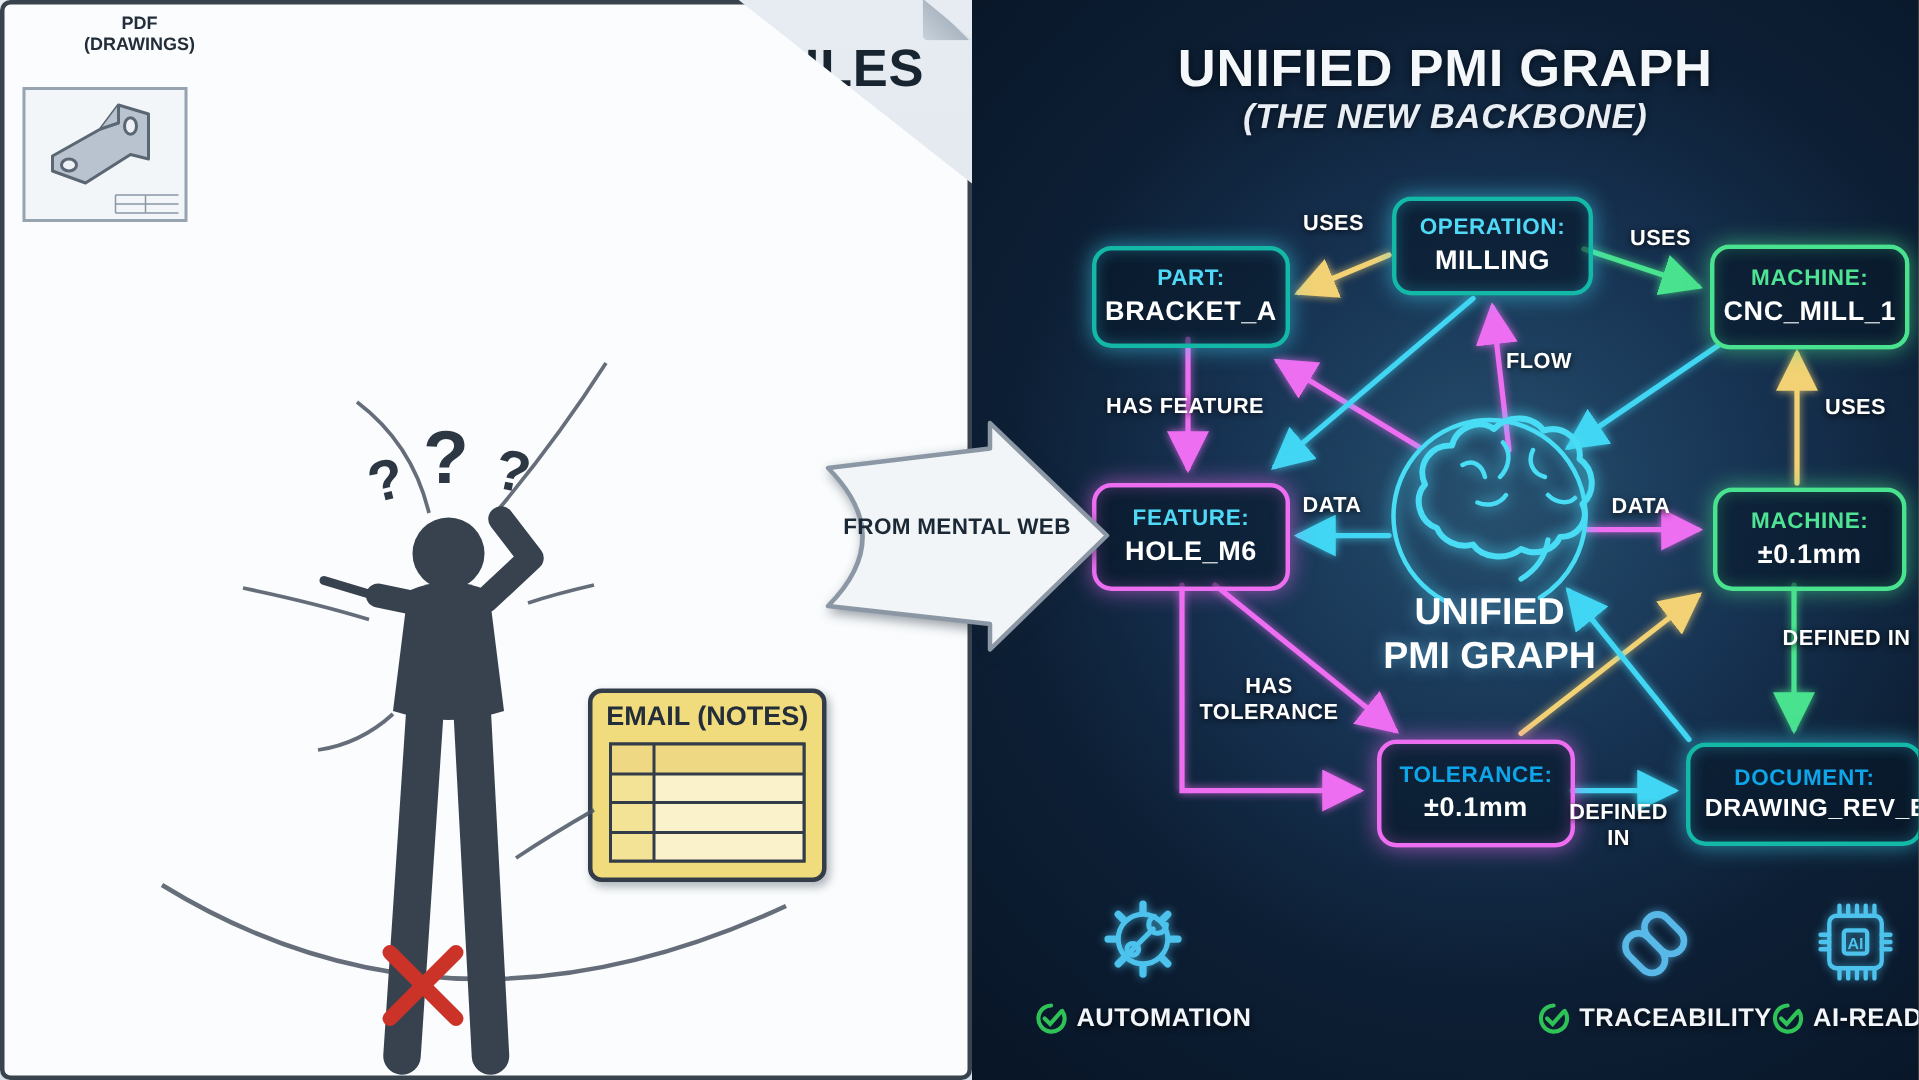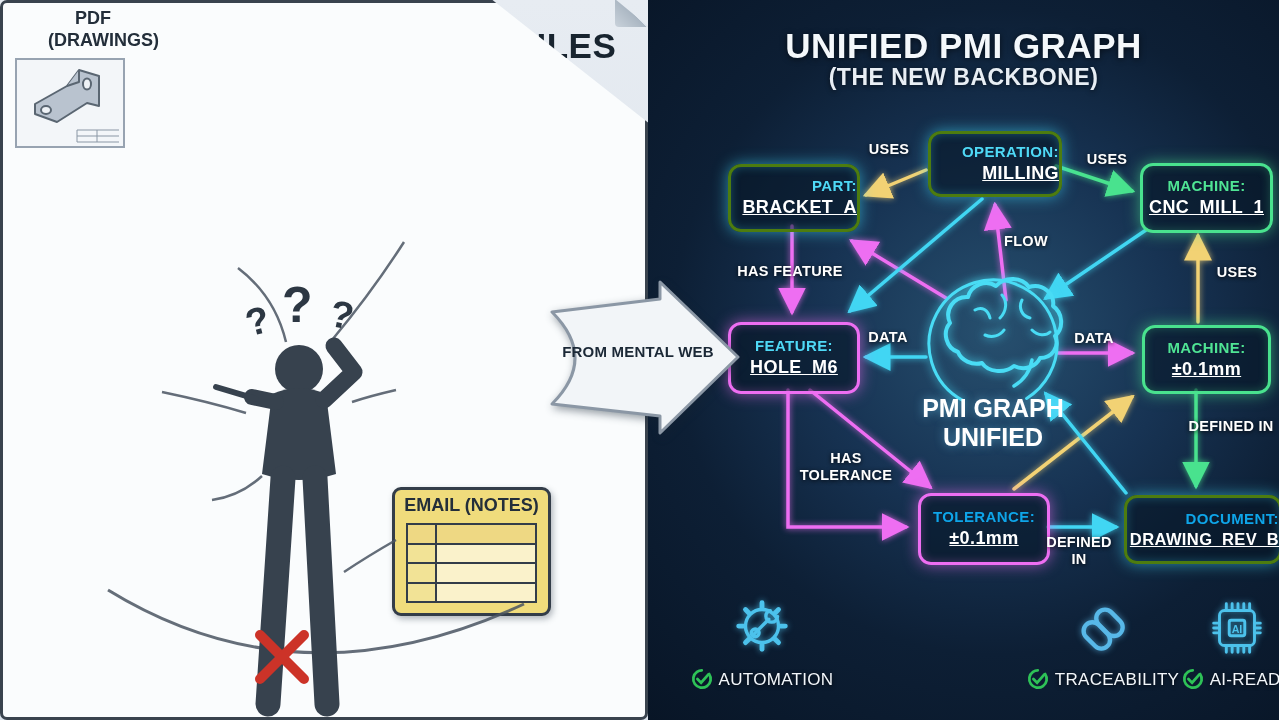--- a/index.html
+++ b/index.html
@@ -38,65 +38,65 @@
   .pmt-table{position:absolute;left:14px;right:14px;top:28px;bottom:9px;
     display:grid;grid-template-columns:repeat(4,1fr);grid-template-rows:repeat(3,1fr);
     gap:2px;background:#39434e;border:2px solid #39434e;}
   .pmt-table div{background:#ddecfa;} .pmt-table .mid{background:#eef6fd;}
   #pdf-card{left:402px;top:128px;width:138px;height:158px;}
   .pdf-body{position:absolute;inset:0;background:#fafcfd;border:3px solid #39434e;border-radius:7px;
     clip-path:polygon(0 0,76% 0,100% 17%,100% 100%,0 100%);}
   .pdf-fold{position:absolute;right:-1px;top:-1px;width:34px;height:28px;
     background:linear-gradient(225deg,#dde4ec 49%,#aab6c2 50%,#c9d2db 100%);
     clip-path:polygon(0 0,100% 100%,0 100%);border-bottom-left-radius:4px;}
-  #pdf-card .card-title{position:relative;color:#232e3a;font-size:18px;line-height:1.2;margin-top:8px;margin-left:48px;}
+  #pdf-card .card-title{position:relative;color:#232e3a;font-size:12px;line-height:1.2;margin-top:8px;margin-left:48px;}
   .pdf-drawing{position:absolute;left:15px;top:58px;width:106px;height:86px;border:2px solid #97a3b1;background:#f3f6f9;}
   #excel-card{left:394px;top:317px;width:151px;height:139px;background:#2e9d52;border:3px solid#14652d;}
   #excel-card .card-title{color:#fff;font-size:18px;margin-top:6px;}
   .excel-table{position:absolute;left:11px;right:11px;top:34px;bottom:10px;
     display:grid;grid-template-columns:.26fr 1fr;grid-template-rows:repeat(5,1fr);
     gap:2px;background:#1d4a2c;border:2px solid #1d4a2c;}
   .excel-table .c1{background:#cfe9d6;} .excel-table .c2{background:#e3f2e7;}
   .excel-table .r1{background:#bfe2c8;}
-  #email-card{left:392px;top:487px;width:153px;height:123px;background:#f0dc7c;border:3px solid #333d49;}
+  #email-card{left:392px;top:459px;width:153px;height:123px;background:#f0dc7c;border:3px solid #333d49;}
   #email-card .card-title{color:#232e3a;font-size:18px;margin-top:5px;}
   .email-table{position:absolute;left:11px;right:11px;top:33px;bottom:10px;
     display:grid;grid-template-columns:.28fr 1fr;grid-template-rows:repeat(4,1fr);
     gap:2px;background:#333d49;border:2px solid #333d49;}
   .email-table .c1{background:#f2e396;} .email-table .c2{background:#faf2cb;}
   .email-table .r1{background:#eed883;}
   
   .qmark{position:absolute;color:#2c3743;font-weight:bold;z-index:4;}
   
   #arrow-svg{position:absolute;left:0;top:0;z-index:6;pointer-events:none;}
   #arrow-text{position:absolute;left:552px;top:340px;width:172px;z-index:7;text-align:center;
     color:#1b2836;font-weight:bold;font-size:15px;line-height:1.55;letter-spacing:.2px;}
   
   .node{position:absolute;border-radius:13px;background:rgba(7,22,38,.58);z-index:3;
     display:flex;flex-direction:column;align-items:center;justify-content:center;line-height:1.25;}
-  .b-cyan{border:3px solid #4d7c0f;box-shadow:0 0 15px rgba(65,214,243,.6),inset 0 0 10px rgba(65,214,243,.28);align-items:flex-end;}
+  .b-cyan{border:3px solid #14b8a6;box-shadow:0 0 15px rgba(65,214,243,.6),inset 0 0 10px rgba(65,214,243,.28);}
   .b-green{border:3px solid #49e28e;box-shadow:0 0 15px rgba(73,226,142,.6),inset 0 0 10px rgba(73,226,142,.28);}
   .b-magenta{border:3px solid #ee6ef2;box-shadow:0 0 15px rgba(238,110,242,.6),inset 0 0 10px rgba(238,110,242,.28);}
   .nlabel{font-weight:bold;font-size:15px;letter-spacing:.4px;}
-  .nvalue{font-weight:bold;font-size:18px;color:#fff;letter-spacing:.4px;text-decoration:underline;}
+  .nvalue{font-weight:bold;font-size:18px;color:#fff;letter-spacing:.4px;}
   .t-cyan{color:#4fd9f6;} .t-green{color:#4fe494;} .t-blue{color:#0ea5e9;}
   .elabel{position:absolute;color:#fff;font-weight:bold;font-size:14.5px;text-align:center;z-index:4;
     line-height:1.18;letter-spacing:.3px;text-shadow:0 1px 4px rgba(0,0,0,.85);}
   #center-label{position:absolute;left:908px;top:394px;width:170px;z-index:4;text-align:center;
     color:#fff;font-weight:bold;font-size:25px;line-height:1.17;text-shadow:0 0 10px rgba(120,220,255,.5);}
   #edges-svg,#left-svg{position:absolute;left:0;top:0;z-index:2;pointer-events:none;}
   #brain-svg{position:absolute;left:0;top:0;z-index:3;pointer-events:none;}
   .e-pink{stroke:#ee6ef2;filter:drop-shadow(0 0 3px rgba(238,110,242,.8));}
   .e-cyan{stroke:#41d6f3;filter:drop-shadow(0 0 3px rgba(65,214,243,.8));}
   .e-green{stroke:#49e28e;filter:drop-shadow(0 0 3px rgba(73,226,142,.8));}
   .e-yellow{stroke:#f2d274;filter:drop-shadow(0 0 3px rgba(242,210,116,.8));}
   
   .benefit{position:absolute;width:170px;display:flex;flex-direction:column;align-items:center;z-index:4;}
-  .benefit-label{display:flex;align-items:flex-end;gap:6px;margin-top:6px;
-    color:#f2f6fa;font-weight:normal;font-size:17px;letter-spacing:.3px;text-shadow:0 1px 4px rgba(0,0,0,.8);}
+  .benefit-label{display:flex;align-items:center;gap:6px;margin-top:6px;
+    color:#f2f6fa;font-weight:bold;font-size:17px;letter-spacing:.3px;text-shadow:0 1px 4px rgba(0,0,0,.8);}
 </style>
 </head>
 <body>
 
 <div id="stage">
 
   <div id="left-panel">
     <div id="left-title" class="panel-title">DISCONNECTED TABLES &amp; FILES</div>
     <div id="left-subtitle" class="panel-title">(THE OLD WAY)</div>
 
@@ -223,21 +223,21 @@
         <div class="c1"></div>
           <div class="c2"></div>
         <div class="c1"></div>
           <div class="c2"></div>
       </div>
     </div>
   </div>
 
   <div id="right-panel"></div>
   <div id="right-title" class="panel-title" style="left:648px;width:631px;">UNIFIED PMI GRAPH</div>
-  <div id="right-subtitle" class="panel-title" style="left:648px;width:631px;">(THE NEW BACKBONE)</div>
+  <div id="right-subtitle" class="panel-title" style="left:648px;width:631px;font-style:italic;">(THE NEW BACKBONE)</div>
 
   <svg id="edges-svg" width="1279" height="720">
     <defs>
       <marker id="m-pink" markerWidth="8" markerHeight="8" refX="7" refY="4" orient="auto">
           <polygon points="0,0 8,4 0,8" fill="#ee6ef2"></polygon>
         </marker>
       <marker id="m-cyan" markerWidth="8" markerHeight="8" refX="7" refY="4" orient="auto">
           <polygon points="0,0 8,4 0,8" fill="#41d6f3"></polygon>
         </marker>
       <marker id="m-green" markerWidth="8" markerHeight="8" refX="7" refY="4" orient="auto">
@@ -269,22 +269,22 @@
 
   <svg id="brain-svg" width="1279" height="720">
     <g stroke="#49dcf5" fill="none" stroke-width="4" stroke-linecap="round" stroke-linejoin="round" style="filter:drop-shadow(0 0 5px rgba(73,220,245,.9));">
       <circle cx="993" cy="344" r="64" stroke-width="3" stroke-dasharray="335 68" transform="rotate(118 993 344)"></circle>
       <path d="M 958 352 C 946 348 942 332 950 323 C 944 310 954 296 968 297 C 971 285 986 279 996 286 C 1005 276 1022 277 1029 287 C 1043 283 1055 294 1053 306 C 1063 313 1064 328 1055 336 C 1060 347 1052 358 1040 358 C 1036 367 1024 371 1014 366 C 1004 374 988 372 982 363 C 972 366 961 360 958 352 Z"></path>
       <path d="M 1032 360 C 1030 372 1024 380 1014 386" stroke-width="3.5"></path>
       <path d="M 975 310 C 982 306 988 310 990 318 M 1002 295 C 1008 302 1006 312 1000 318 M 1022 300 C 1018 308 1022 316 1030 318 M 985 335 C 992 338 1000 336 1004 330 M 1032 330 C 1038 336 1046 336 1050 332" stroke-width="3"></path>
     </g>
   </svg>
   <div id="center-label">
+    <div>UNIFIED</div>
     <div>PMI GRAPH</div>
-    <div>UNIFIED</div>
   </div>
 
   <div class="node b-cyan" style="left:728px;top:164px;width:126px;height:62px;">
     <span class="nlabel t-cyan">PART:</span>
     <span class="nvalue">BRACKET_A</span>
   </div>
   <div class="node b-cyan" style="left:928px;top:131px;width:128px;height:60px;">
     <span class="nlabel t-cyan">OPERATION:</span>
     <span class="nvalue">MILLING</span>
   </div>

